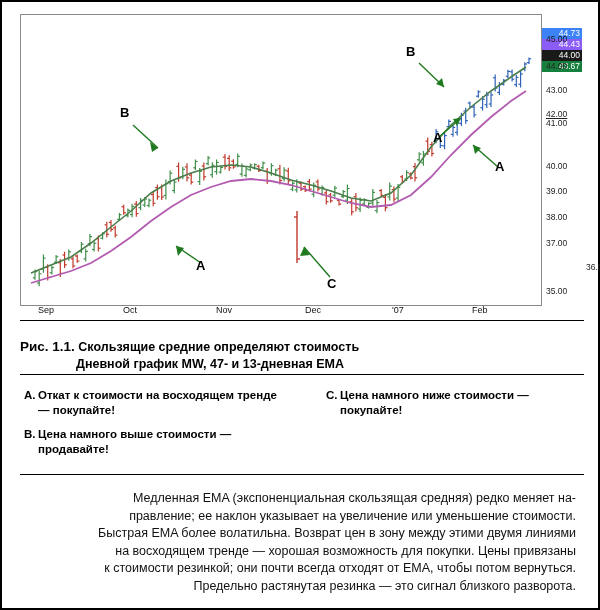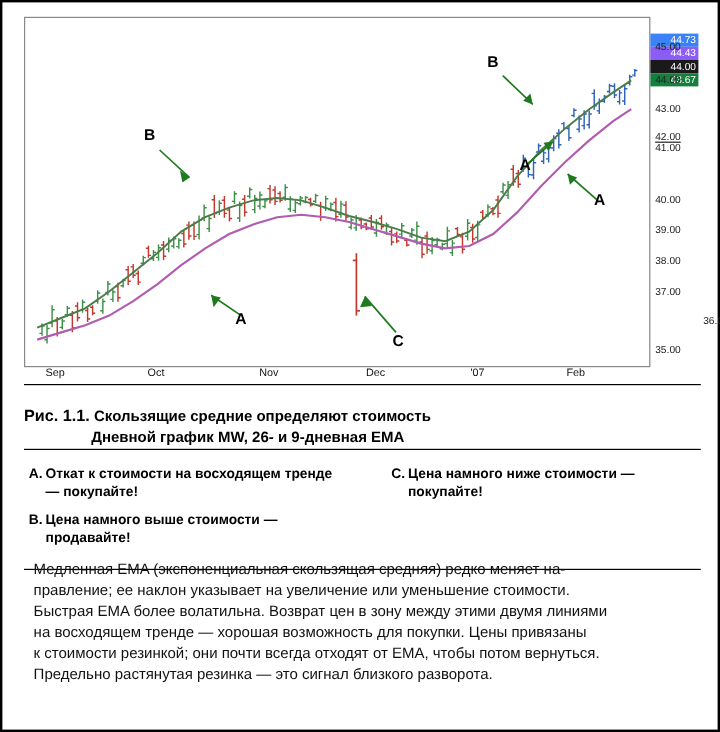--- a/index.html
+++ b/index.html
@@ -148,25 +148,26 @@
     left: 0;
     top: 0;
     font-weight: bold;
     font-size: 11.5px;
   }
 
   
   .body-text {
     position: absolute;
     left: 26px;
-    top: 464px;
+    top: 488px;
     width: 548px;
     font-size: 12.5px;
     line-height: 17.5px;
     color: #111;
+    text-align: right;
   }
   .body-text div { white-space: nowrap; }
 </style>
 </head>
 <body>
 
 <div class="page">
 
   <div class="chart-wrap">
     <div class="chart-frame">
@@ -590,21 +591,21 @@
     </div>
   </div>
 
   <div class="rule rule-top"></div>
 
   <div class="caption">
     <div class="caption-line1">
       <span class="caption-fig">Рис. 1.1.</span>
       <span>Скользящие средние определяют стоимость</span>
     </div>
-    <div class="caption-line2">Дневной график MW, 26- и 9-дневная EMA</div>
+    <div class="caption-line2">Дневной график MW, 47- и 13-дневная EMA</div>
   </div>
 
   <div class="rule rule-mid"></div>
 
   <div class="legend">
     <div class="legend-col left">
       <div class="legend-item">
         <span class="legend-key">A.</span>
         <span>Откат к стоимости на восходящем тренде — покупайте!</span>
       </div>

